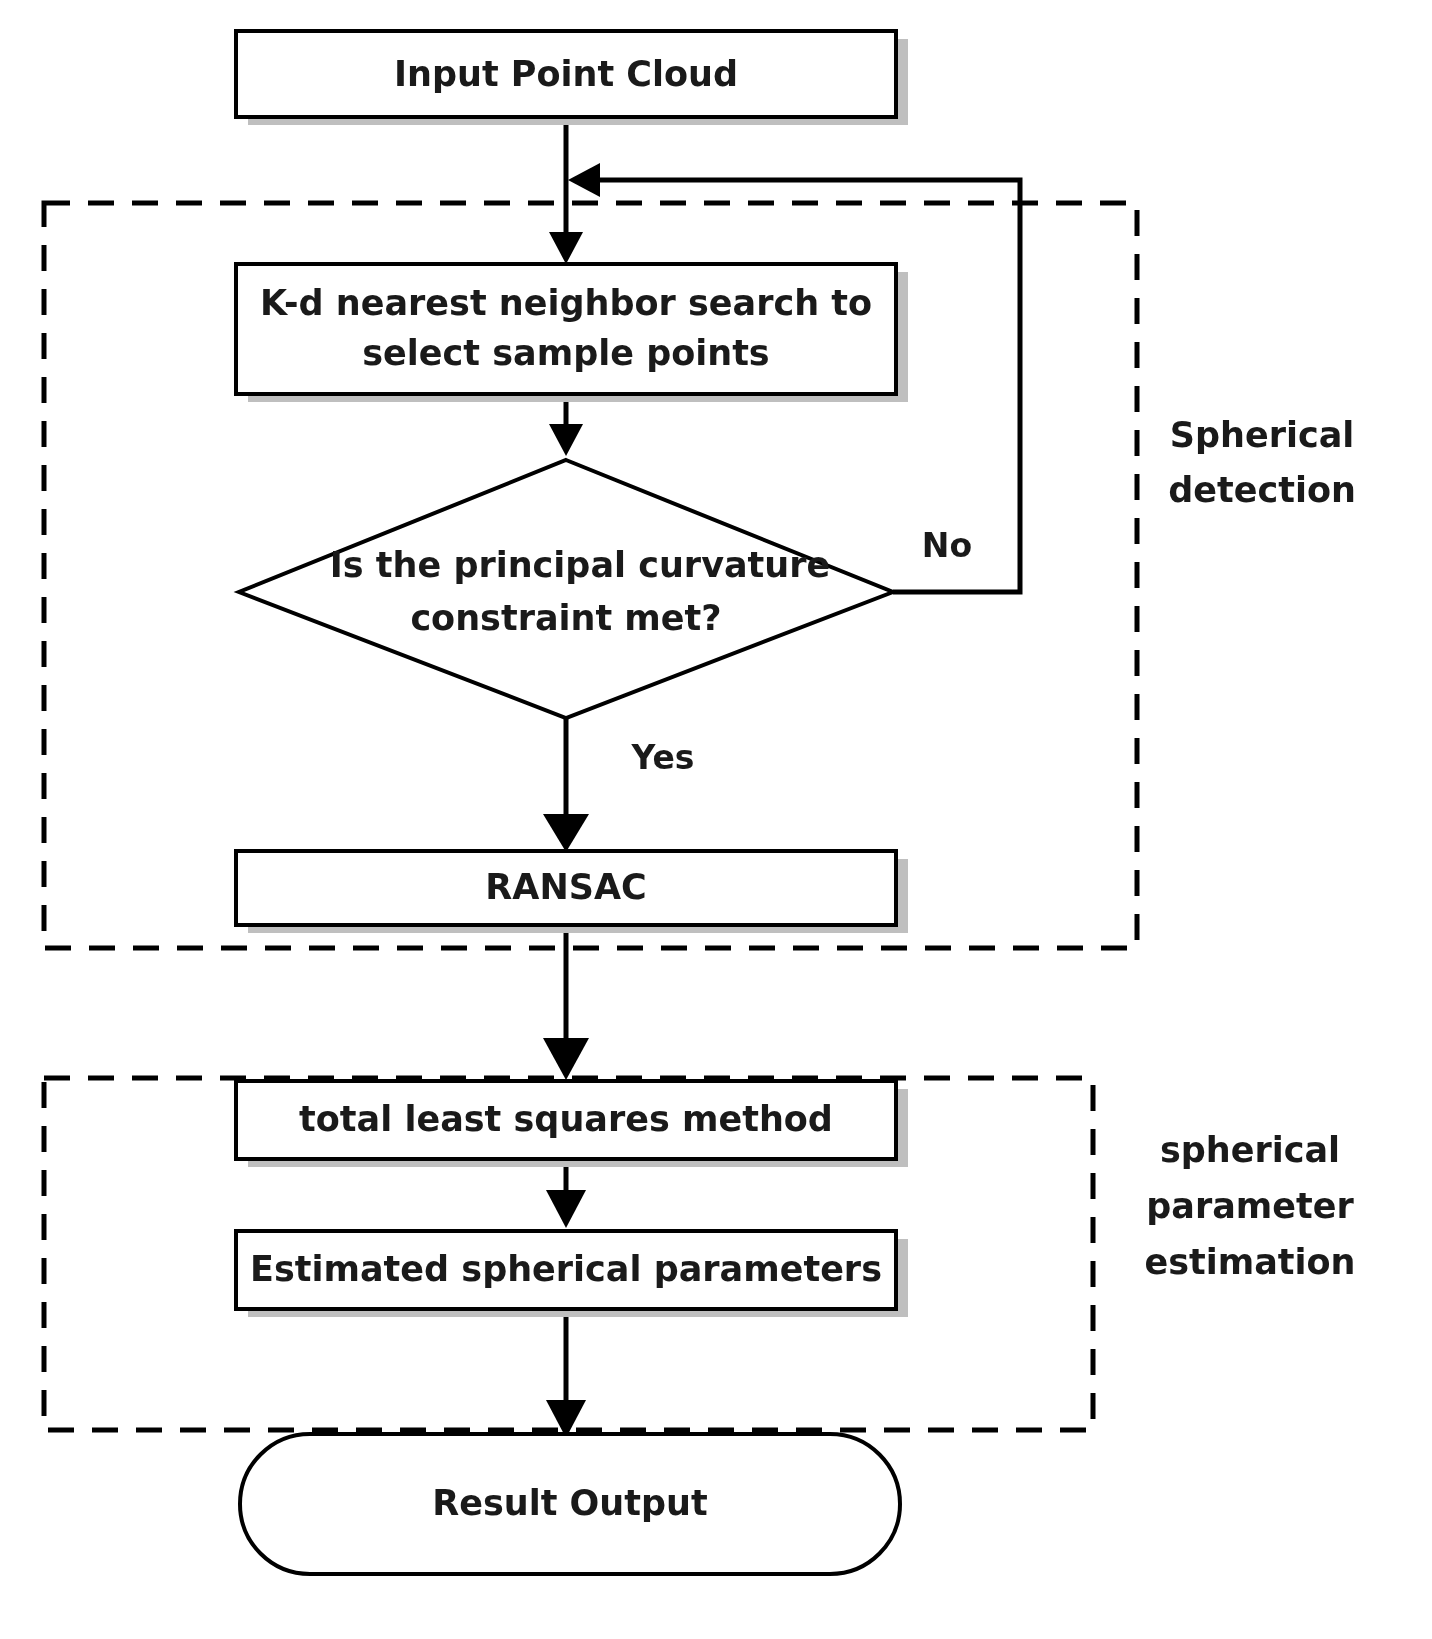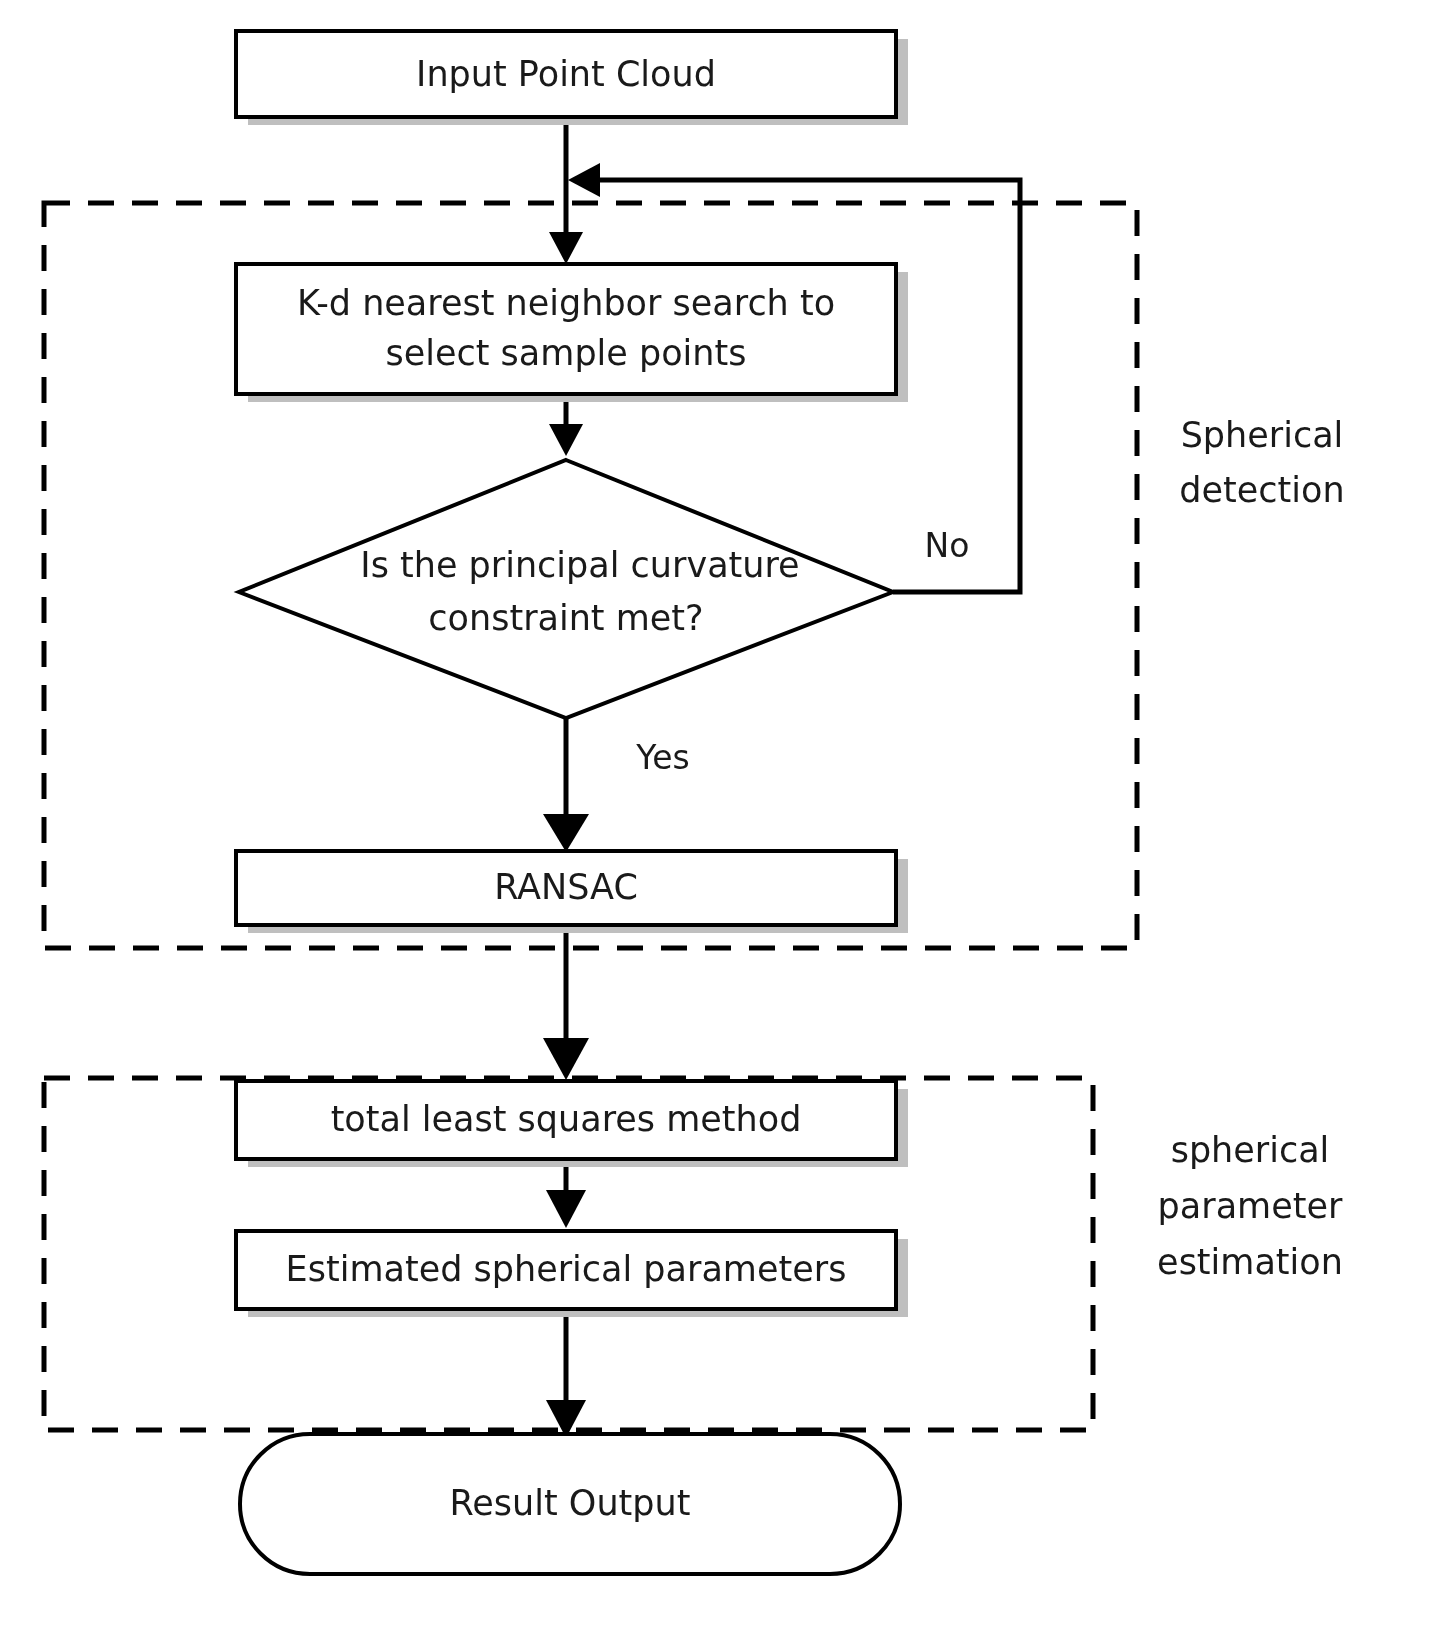--- a/index.html
+++ b/index.html
@@ -7,20 +7,21 @@
     padding: 0;
     background: #ffffff;
   }
   #page {
     position: relative;
     width: 1432px;
     height: 1639px;
     background: #ffffff;
     overflow: hidden;
     font-family: "DejaVu Sans", sans-serif;
+    font-weight: bold;
   }
   svg.flow {
     position: absolute;
     left: 0;
     top: 0;
     width: 1432px;
     height: 1639px;
     display: block;
   }
   .node-text {

